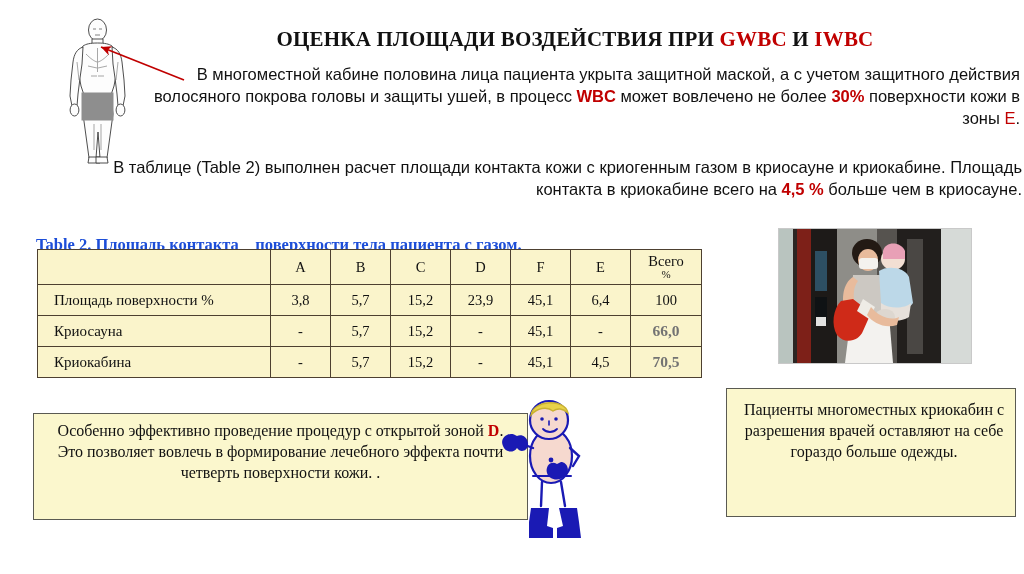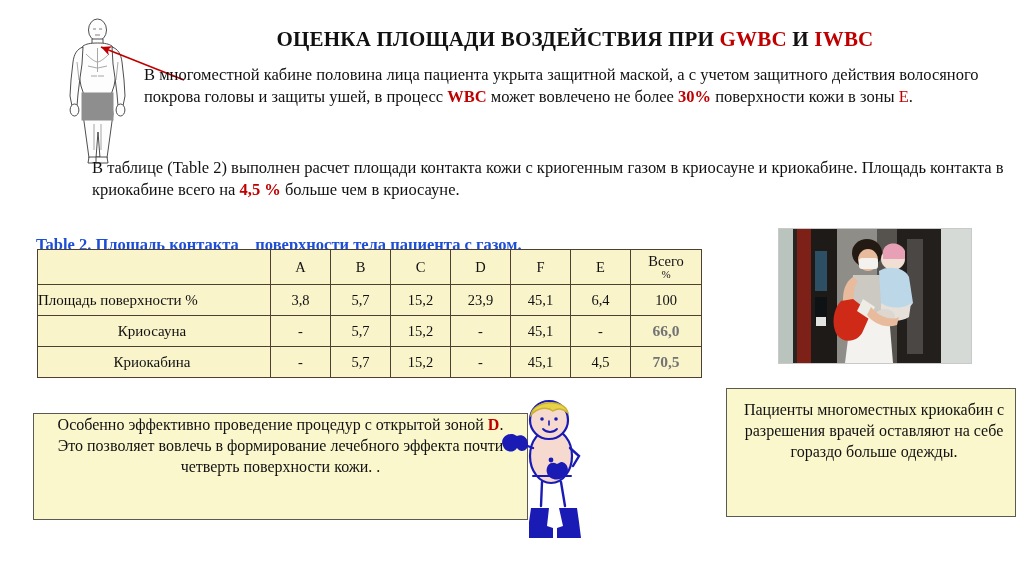--- a/index.html
+++ b/index.html
@@ -32,24 +32,24 @@
     line-height: 1.1;
     color: #111111;
     white-space: nowrap;
   }
   .red { color: #c00000; }
   .redb { color: #c00000; font-weight: bold; }
 
   
   .para {
     position: absolute;
-    font-family: Liberation Serif, serif;
+    font-family: Liberation Sans, sans-serif;
     font-size: 16.5px;
     line-height: 1.33;
-    text-align: left;
+    text-align: right;
     color: #111111;
   }
   #para1 {
     left: 144px;
     top: 64px;
     width: 876px;
   }
   #para2 {
     left: 92px;
     top: 157px;
@@ -86,23 +86,23 @@
     color: #111111;
     text-align: center;
     padding: 2px 1px;
     height: 26px;
     vertical-align: middle;
   }
   #data-table thead td {
     height: 30px;
   }
   #data-table td.rowlabel {
-    text-align: center;
+    text-align: left;
     font-size: 15px;
-    padding-left: 0;
+    padding-left: 16px;
     padding-right: 4px;
   }
   #data-table td.rowlabel.first {
     text-align: left;
   }
   #data-table td.total-strong {
     color: #737373;
     font-weight: bold;
     font-size: 15.5px;
   }
@@ -128,21 +128,21 @@
     text-align: center;
     color: #111111;
   }
   #callout-left {
     left: 33px;
     top: 413px;
     width: 495px;
     height: 107px;
     font-size: 16px;
     line-height: 1.30;
-    padding: 1px 10px 0 10px;
+    padding: 7px 10px 0 10px;
   }
   #callout-right {
     left: 726px;
     top: 388px;
     width: 290px;
     height: 129px;
     font-size: 16px;
     line-height: 1.32;
     padding: 10px 10px 0 16px;
   }

